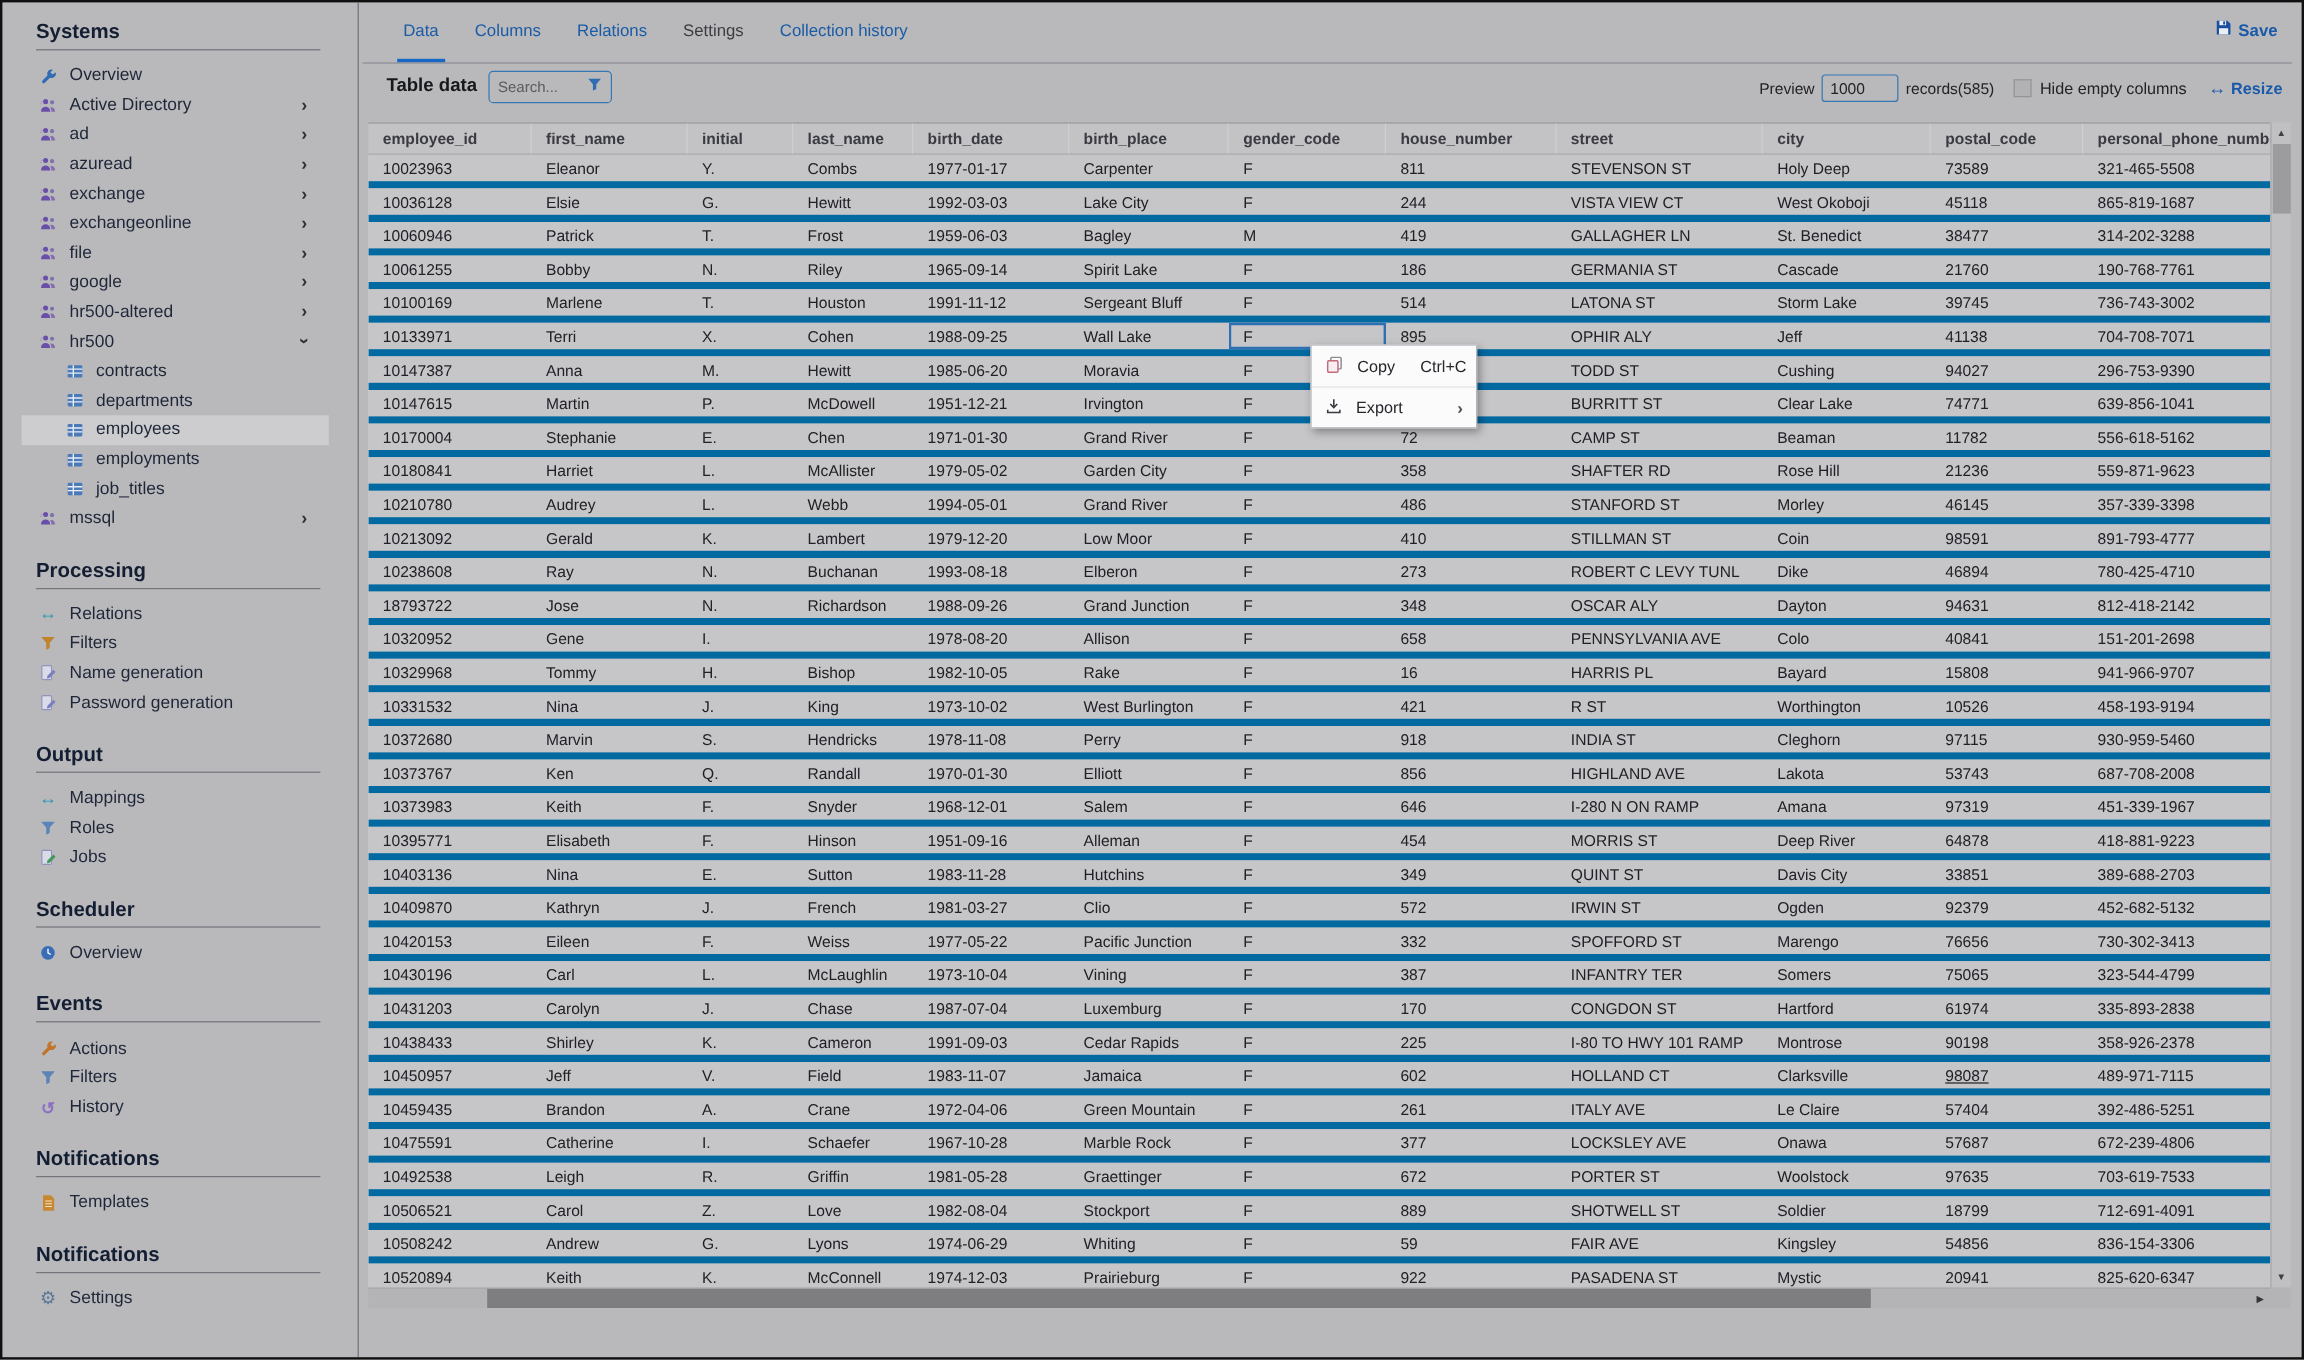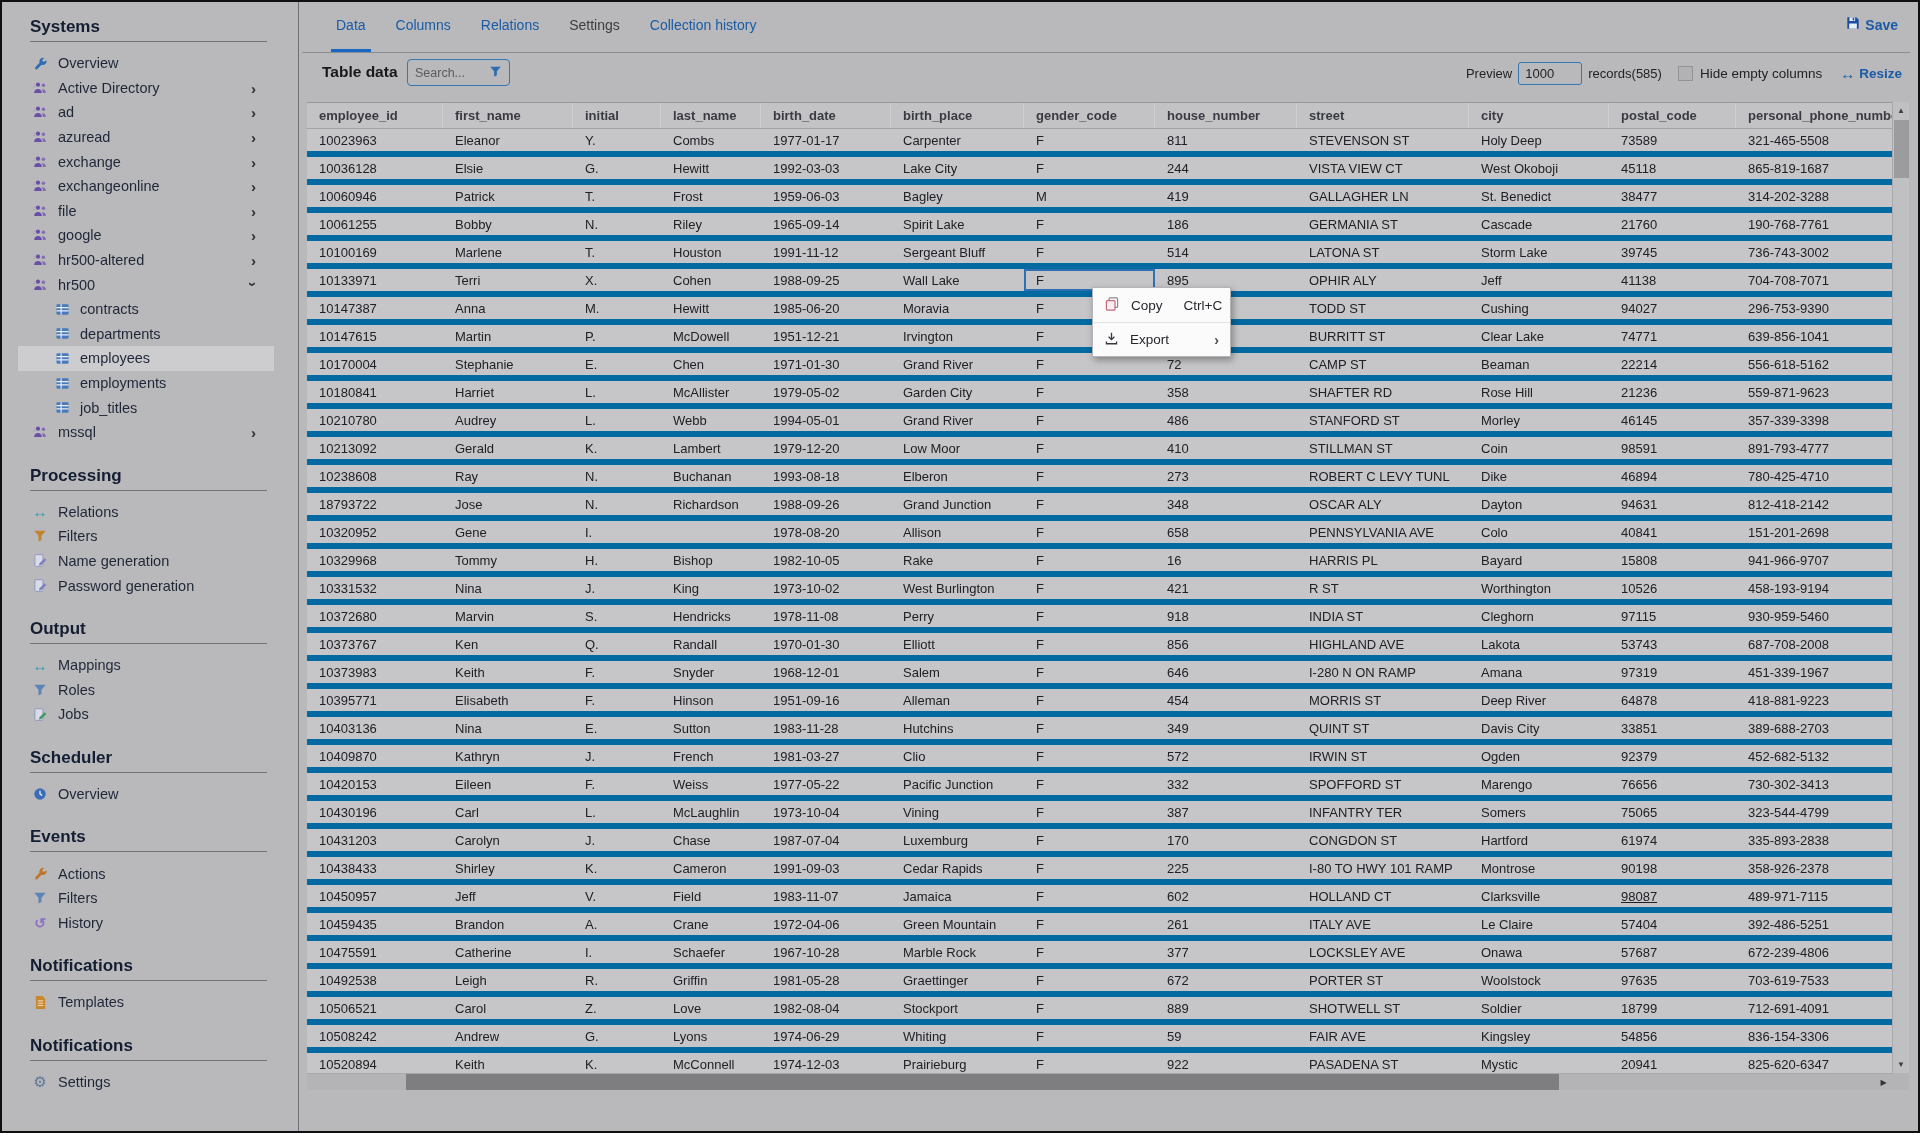--- a/index.html
+++ b/index.html
@@ -572,21 +572,21 @@
         <div class="td" style="width: 136px;">10170004</div>
         <div class="td" style="width: 130px;">Stephanie</div>
         <div class="td" style="width: 88px;">E.</div>
         <div class="td" style="width: 100px;">Chen</div>
         <div class="td" style="width: 130px;">1971-01-30</div>
         <div class="td" style="width: 133px;">Grand River</div>
         <div class="td" style="width: 131px;">F</div>
         <div class="td" style="width: 142px;">72</div>
         <div class="td" style="width: 172px;">CAMP ST</div>
         <div class="td" style="width: 140px;">Beaman</div>
-        <div class="td" style="width: 127px;">22214</div>
+        <div class="td" style="width: 127px;">11782</div>
         <div class="td" style="width: 156px;">556-618-5162</div>
       </div>
       <div class="tr">
         <div class="td" style="width: 136px;">10180841</div>
         <div class="td" style="width: 130px;">Harriet</div>
         <div class="td" style="width: 88px;">L.</div>
         <div class="td" style="width: 100px;">McAllister</div>
         <div class="td" style="width: 130px;">1979-05-02</div>
         <div class="td" style="width: 133px;">Garden City</div>
         <div class="td" style="width: 131px;">F</div>

